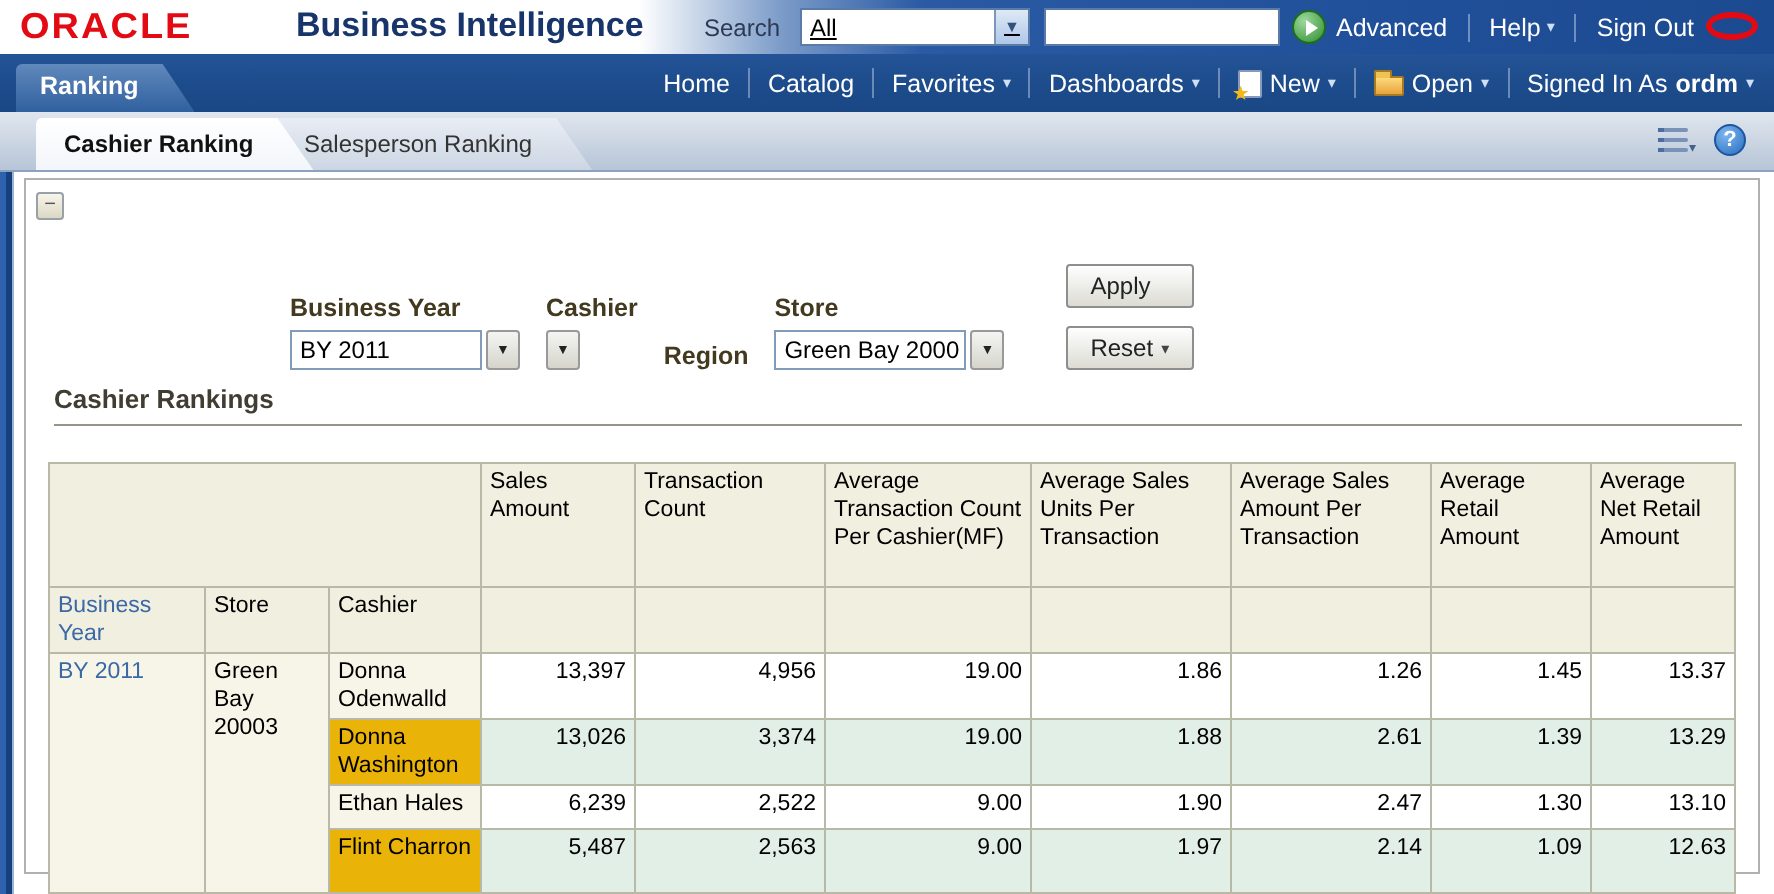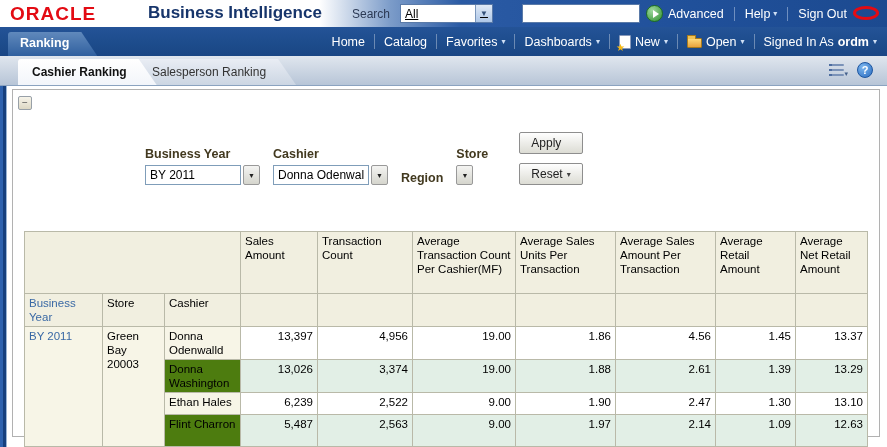--- a/index.html
+++ b/index.html
@@ -6,21 +6,21 @@
   body { font-family:"Liberation Sans","DejaVu Sans",sans-serif; background:#fff; }
   .screen { position:relative; width:887px; height:447px; background:#fff; overflow:hidden; }
 
   
   .topbar { position:absolute; left:0; top:0; width:887px; height:27px;
     background:linear-gradient(90deg,#ffffff 0%,#ffffff 36%,#7c9cc9 44%,#2a5aa4 52%,#20509a 78%,#1c4a90 100%); }
   .oracle-logo { position:absolute; left:10px; top:3px; font-size:19px; font-weight:bold;
     color:#e30b13; letter-spacing:1px; transform:scaleY(0.95); }
   .product-name { position:absolute; left:148px; top:3px; font-size:17px; font-weight:bold; color:#17356b; }
   .search-label { position:absolute; left:352px; top:7px; font-size:12px; color:#2c3a55; }
-  .search-scope { position:absolute; left:400px; top:4px; width:93px; height:19px; background:#fff;
+  .search-scope { position:absolute; left:400px; top:4px; width:115px; height:19px; background:#fff;
     border:1px solid #5a7aa8; display:flex; align-items:center; justify-content:space-between; font-size:12px;text-decoration:underline; }
   .search-scope .val { padding-left:4px; color:#000; }
   .scope-btn { width:17px; height:17px; background:linear-gradient(#dfe9f6,#aec7e8); border-left:1px solid #7a96bb;
     display:flex; align-items:center; justify-content:center; font-size:8px; color:#33517a; }
   .search-input { position:absolute; left:522px; top:4px; width:118px; height:19px; border:1px solid #5a7aa8;
     font-size:12px; padding:0 3px; background:#fff; }
   .go-btn { position:absolute; left:646px; top:5px; width:17px; height:17px; border-radius:50%;
     background:radial-gradient(circle at 35% 30%,#9ed89e,#2f8f2f); border:1px solid #1e6e1e;
     display:flex; align-items:center; justify-content:center; }
   .go-tri { width:0; height:0; border-left:6px solid #fff; border-top:4px solid transparent; border-bottom:4px solid transparent; margin-left:2px; }
@@ -95,21 +95,21 @@
   
   table.rank { position:absolute; left:11px; top:141px; border-collapse:collapse; font-size:11.5px;
     line-height:1.22; table-layout:fixed; width:843px; color:#000; }
   table.rank td { border:1px solid #b9b9a8; vertical-align:top; padding:2px 4px; overflow:hidden; }
   .hdr { background:#f1efe0; }
   .rowhead { background:#f7f5e7; }
   td.num { text-align:right; padding-right:5px; }
   .r-even { background:#e2efe6; }
   .r-odd { background:#ffffff; }
   .cash-odd { background:#f7f5e7; }
-  .cash-even { background:#4d7c0f; }
+  .cash-even { background:#eab308; }
   a.blue-link { color:#3a69a5; text-decoration:none; cursor:pointer; }
   tr.hrow1 td { height:62px; }
   tr.hrow2 td { height:26px; }
   tr.drow1 td, tr.drow2 td, tr.drow4 td { height:32px; }
   tr.drow3 td { height:22px;margin-top:32px; }
 </style>
 </head>
 <body>
 
 <div class="screen">
@@ -199,42 +199,43 @@
       <div class="field">
         <span class="field-label">Business Year</span>
         <span class="combo">
           <span class="combo-box">BY 2011</span>
           <span class="combo-btn">▼</span>
         </span>
       </div>
       <div class="field">
         <span class="field-label">Cashier</span>
         <span class="combo">
-          <span class="combo-box">Donna Odenwal</span>
           <span class="combo-btn">▼</span>
         </span>
       </div>
       <div class="field">
         <span class="field-label">Region</span>
       </div>
       <div class="field">
         <span class="field-label">Store</span>
         <span class="combo">
+          <span class="combo-box">Green Bay 2000</span>
           <span class="combo-btn">▼</span>
         </span>
       </div>
       <div class="actions">
         <button class="btn">Apply</button>
         <button class="btn">
             <span>Reset</span>
             <span class="chev">▾</span>
           </button>
       </div>
     </div>
 
+    <div class="section-title">Cashier Rankings</div>
 
     <table class="rank">
       <colgroup>
         <col style="width:78px">
           <col style="width:62px">
           <col style="width:76px">
           <col style="width:77px">
         <col style="width:95px">
           <col style="width:103px">
           <col style="width:100px">
@@ -266,21 +267,21 @@
         <td class="hdr"></td>
       </tr>
       <tr class="drow1">
         <td class="rowhead" rowspan="4"><a class="blue-link">BY 2011</a></td>
         <td class="rowhead" rowspan="4">Green Bay 20003</td>
         <td class="cash-odd">Donna Odenwalld</td>
         <td class="num r-odd">13,397</td>
         <td class="num r-odd">4,956</td>
         <td class="num r-odd">19.00</td>
         <td class="num r-odd">1.86</td>
-        <td class="num r-odd">4.56</td>
+        <td class="num r-odd">1.26</td>
         <td class="num r-odd">1.45</td>
         <td class="num r-odd">13.37</td>
       </tr>
       <tr class="drow2">
         <td class="cash-even">Donna Washington</td>
         <td class="num r-even">13,026</td>
         <td class="num r-even">3,374</td>
         <td class="num r-even">19.00</td>
         <td class="num r-even">1.88</td>
         <td class="num r-even">2.61</td>

